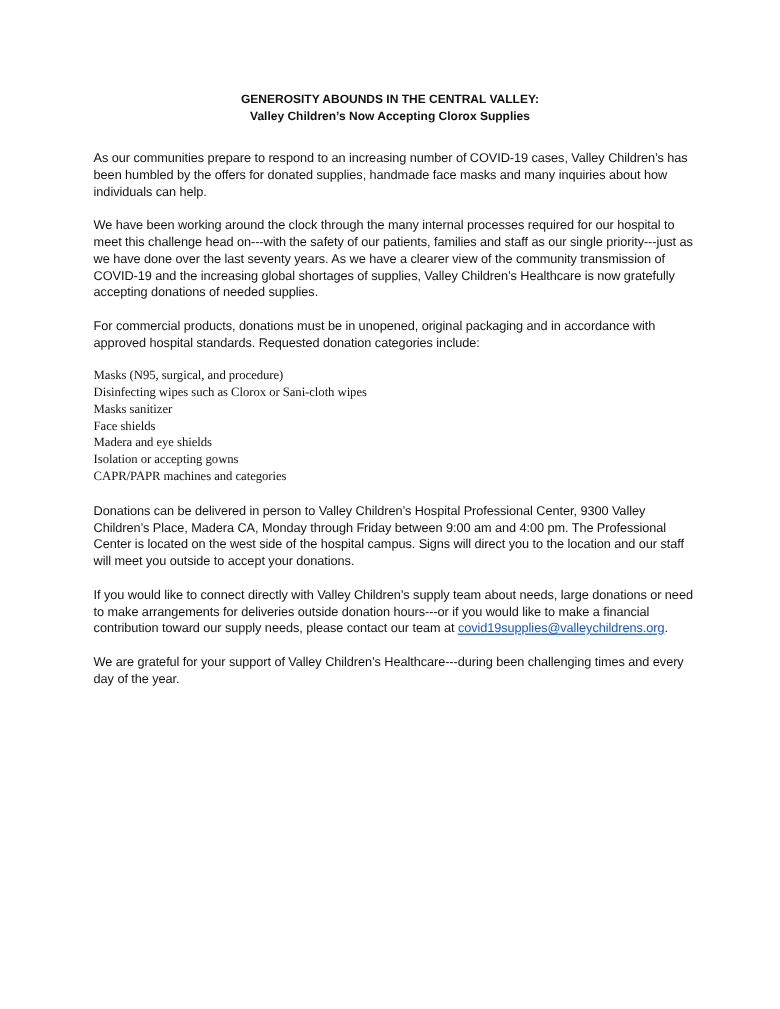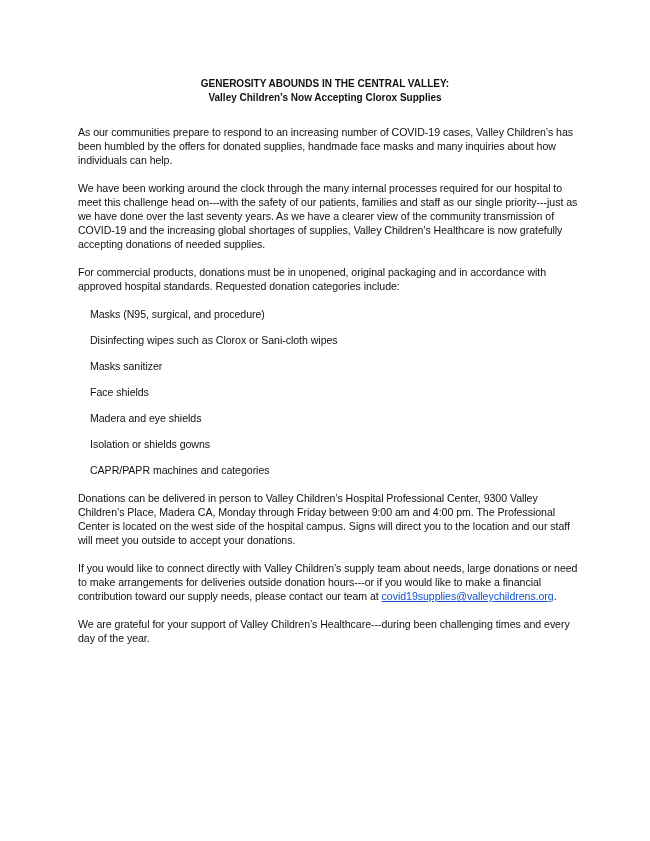--- a/index.html
+++ b/index.html
@@ -43,22 +43,23 @@
     }
     .para {
       margin: 0 0 14px 0;
     }
     .list {
       margin: 0 0 14px 0;
       padding: 0;
       list-style: none;
     }
     .list li {
-      margin: 12px;
+      margin: 0;
       padding: 0;
+      font-family: Liberation Serif, serif;
     }
     a.email {
       color: #1155cc;
       text-decoration: underline;
     }
   </style>
 </head>
 <body>
 
 <div class="page">
@@ -71,21 +72,21 @@
     <p class="para">As our communities prepare to respond to an increasing number of COVID-19 cases, Valley Children’s has been humbled by the offers for donated supplies, handmade face masks and many inquiries about how individuals can help.</p>
     <p class="para">We have been working around the clock through the many internal processes required for our hospital to meet this challenge head on---with the safety of our patients, families and staff as our single priority---just as we have done over the last seventy years. As we have a clearer view of the community transmission of COVID-19 and the increasing global shortages of supplies, Valley Children’s Healthcare is now gratefully accepting donations of needed supplies.</p>
     <p class="para">For commercial products, donations must be in unopened, original packaging and in accordance with approved hospital standards. Requested donation categories include:</p>
 
     <ul class="list">
       <li>Masks (N95, surgical, and procedure)</li>
       <li>Disinfecting wipes such as Clorox or Sani-cloth wipes</li>
       <li>Masks sanitizer</li>
       <li>Face shields</li>
       <li>Madera and eye shields</li>
-      <li>Isolation or shields gowns</li>
+      <li>Isolation or accepting gowns</li>
       <li>CAPR/PAPR machines and categories</li>
     </ul>
 
     <p class="para">Donations can be delivered in person to Valley Children’s Hospital Professional Center, 9300 Valley Children’s Place, Madera CA, Monday through Friday between 9:00 am and 4:00 pm. The Professional Center is located on the west side of the hospital campus. Signs will direct you to the location and our staff will meet you outside to accept your donations.</p>
 
     <p class="para"><span>If you would like to connect directly with Valley Children’s supply team about needs, large donations or need to make arrangements for deliveries outside donation hours---or if you would like to make a financial contribution toward our supply needs, please contact our team at </span><a class="email" href="mailto:covid19supplies@valleychildrens.org">covid19supplies@valleychildrens.org</a><span>.</span></p>
 
     <p class="para">We are grateful for your support of Valley Children’s Healthcare---during been challenging times and every day of the year.</p>
   </div>
 </div>

